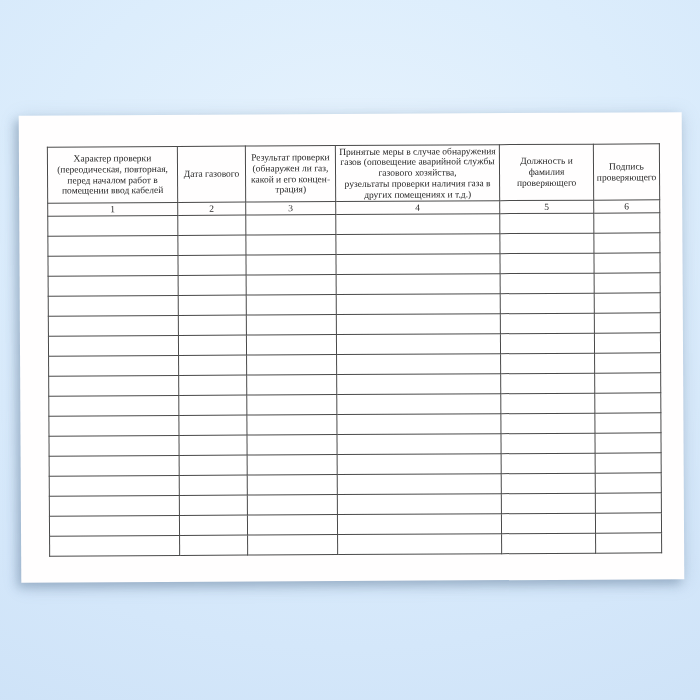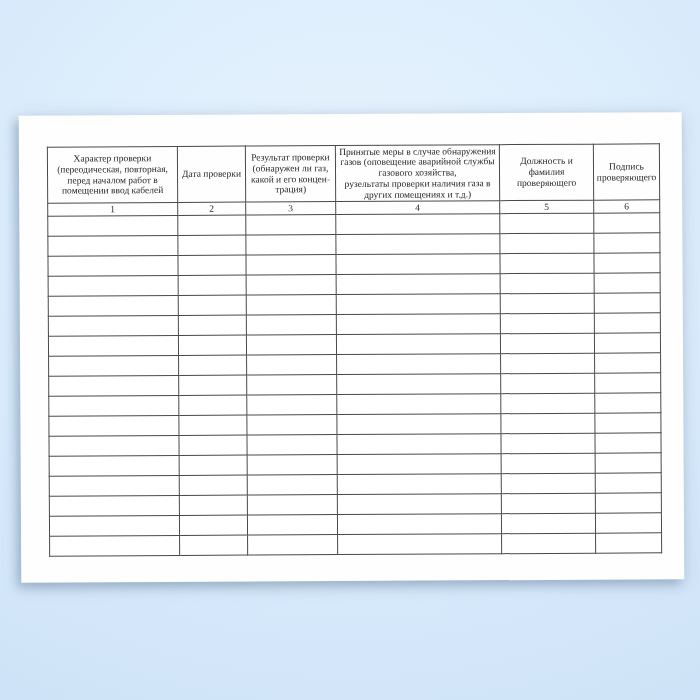--- a/index.html
+++ b/index.html
@@ -67,21 +67,21 @@
         <col style="width:164px">
         <col style="width:94px">
         <col style="width:66px">
       </colgroup>
       <thead>
         <tr class="header-row">
           <th>Характер  проверки
 (переодическая, повторная,
 перед началом работ в
 помещении ввод кабелей</th>
-          <th>Дата проверки</th>
+          <th>Дата газового</th>
           <th>Результат проверки
 (обнаружен ли газ,
 какой и его концен-
 трация)</th>
           <th>Принятые меры в случае обнаружения
 газов (оповещение аварийной службы
 газового хозяйства,
 рузельтаты проверки наличия газа в
 других помещениях и т.д.)</th>
           <th>Должность и

